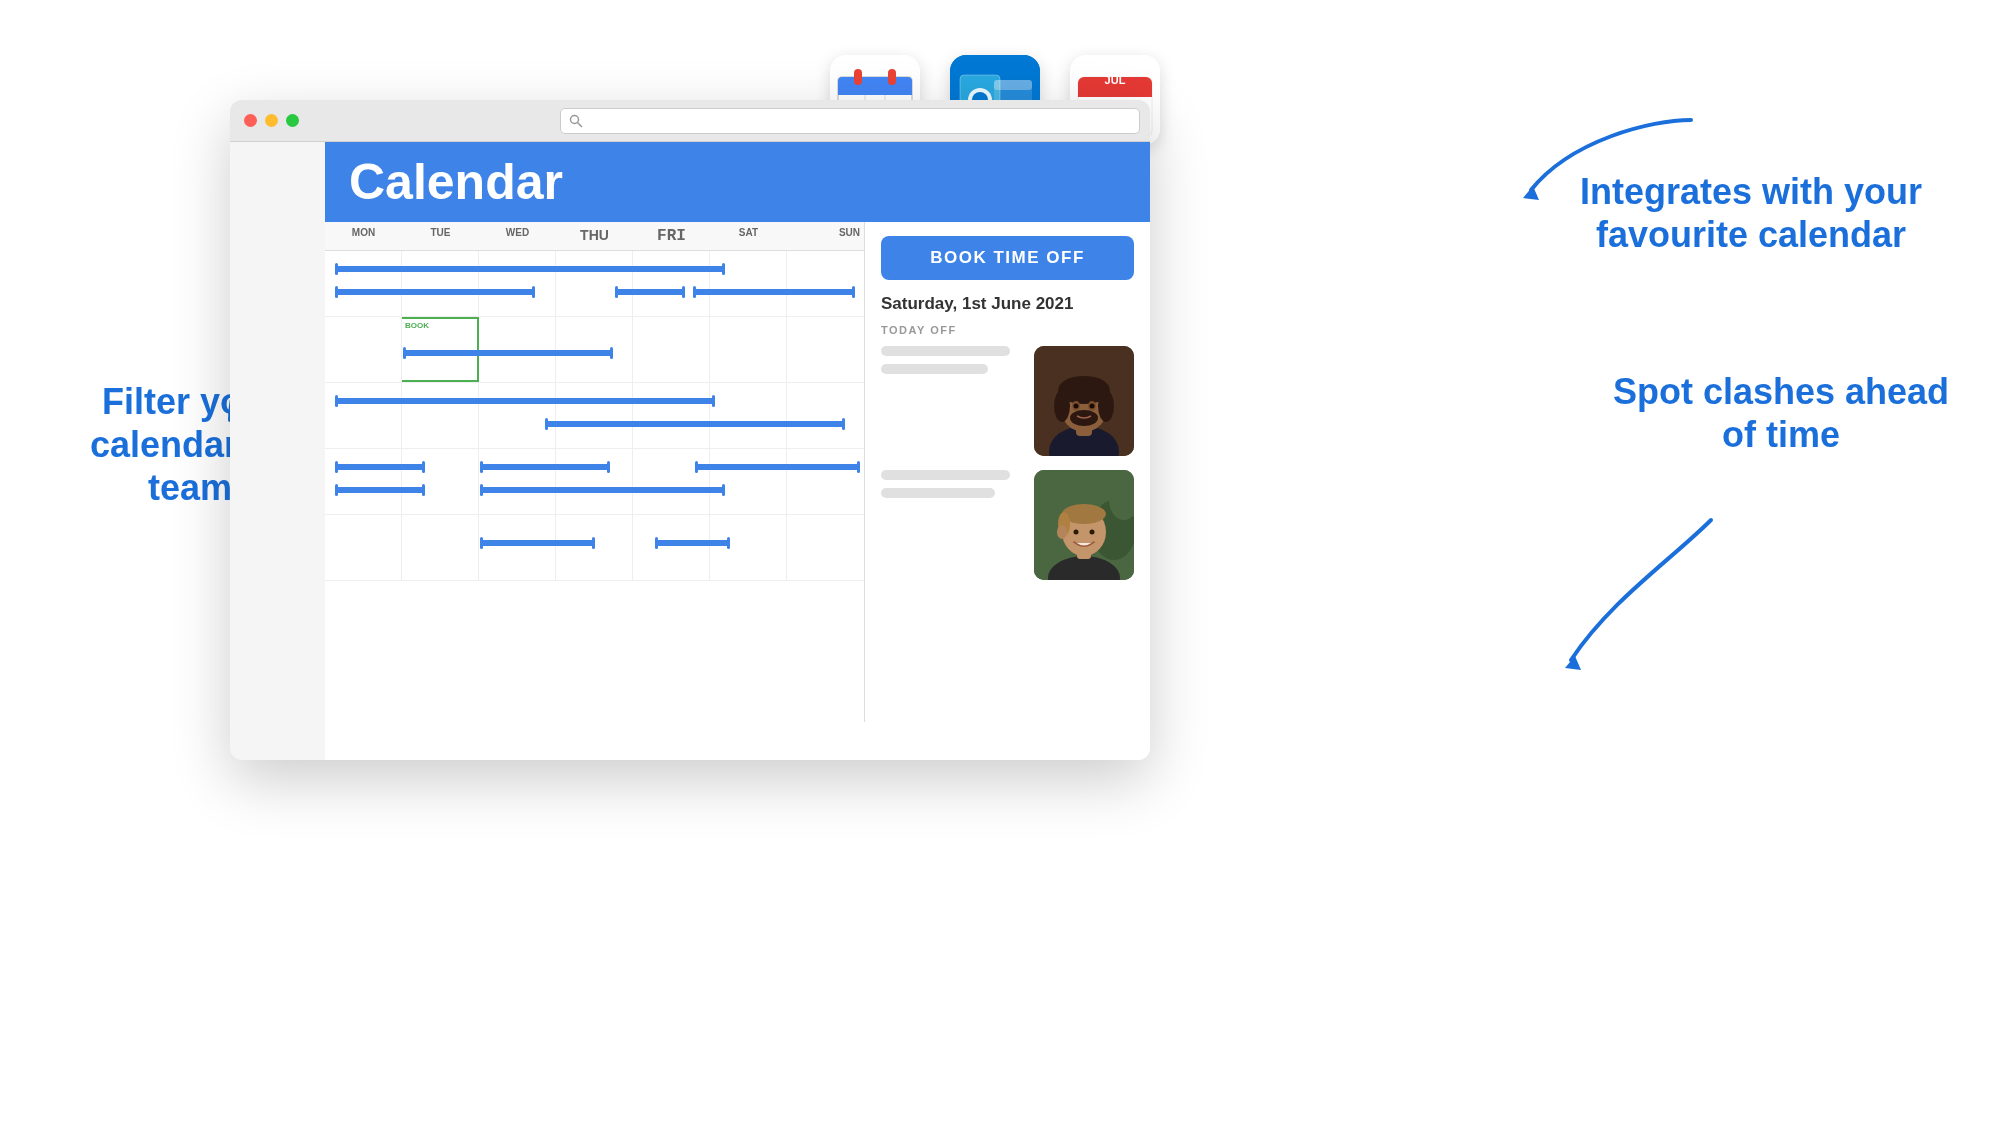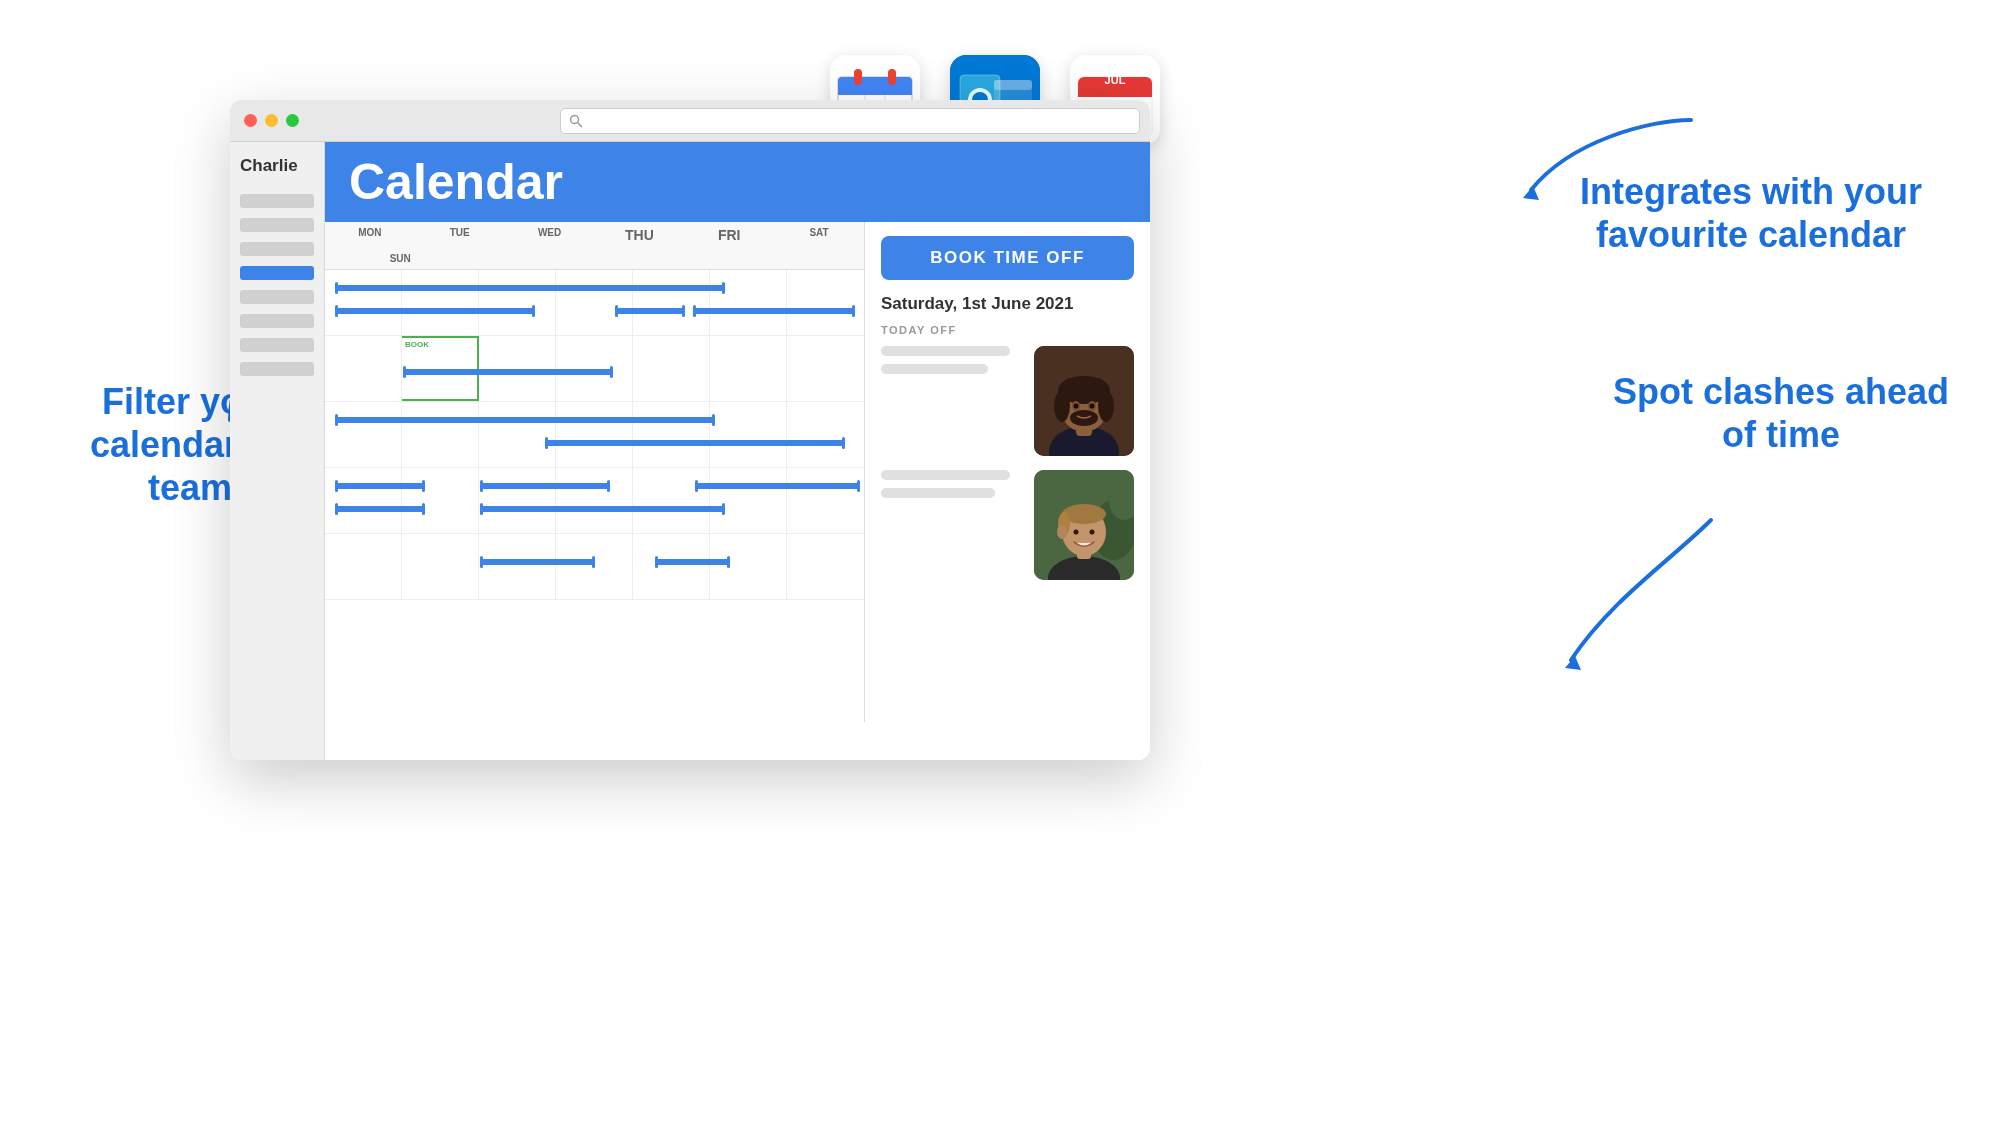--- a/index.html
+++ b/index.html
@@ -174,49 +174,38 @@
     <div class="dot dot-green"></div>
 
     <div style="position:absolute; left:330px; top:8px; width:580px; height:26px; background:white; border:1px solid #ccc; border-radius:5px; display:flex; align-items:center; padding:0 8px;">
       <svg width="14" height="14" viewBox="0 0 14 14">
         <circle cx="5.5" cy="5.5" r="4" stroke="#999" stroke-width="1.5" fill="none"></circle>
         <line x1="8.5" y1="8.5" x2="13" y2="13" stroke="#999" stroke-width="1.5"></line>
       </svg>
     </div>
   </div>
 
-  <div style="position:absolute; left:0; top:42px; width:95px; height:618px; background:#f0f0f0; border-right:1px solid #d8d8d8;">
-    <div style="padding: 14px 10px 8px; font-size:17px; font-weight:700; color:#333;">Charlie</div>
-    <div style="height:14px; background:#d0d0d0; border-radius:3px; margin:10px 10px 0;"></div>
-    <div style="height:14px; background:#d0d0d0; border-radius:3px; margin:10px 10px 0;"></div>
-    <div style="height:14px; background:#d0d0d0; border-radius:3px; margin:10px 10px 0;"></div>
-    <div style="height:14px; background:#3d83e8; border-radius:3px; margin:10px 10px 0;"></div>
-    <div style="height:14px; background:#d0d0d0; border-radius:3px; margin:10px 10px 0;"></div>
-    <div style="height:14px; background:#d0d0d0; border-radius:3px; margin:10px 10px 0;"></div>
-    <div style="height:14px; background:#d0d0d0; border-radius:3px; margin:10px 10px 0;"></div>
-    <div style="height:14px; background:#d0d0d0; border-radius:3px; margin:10px 10px 0;"></div>
-  </div>
 
   <div style="position:absolute; left:95px; top:42px; width:825px; height:618px; background:white; overflow:hidden;">
 
     <div style="background:#3d83e8; height:80px; display:flex; align-items:center; padding:0 24px;">
       <span style="font-size:50px; font-weight:800; color:white;">Calendar</span>
     </div>
 
 
     <div style="display:flex; height:500px;">
 
       <div style="width:540px; border-right:1px solid #ddd; flex-shrink:0;">
 
-        <div style="display:grid; grid-template-columns: repeat(6,1fr); background:#f8f8f8; border-bottom:1px solid #ddd;">
+        <div style="display:grid; grid-template-columns: repeat(7,1fr); background:#f8f8f8; border-bottom:1px solid #ddd;">
           <div style="padding:5px 4px; font-size:10px; font-weight:700; color:#666; text-align:center;">MON</div>
           <div style="padding:5px 4px; font-size:10px; font-weight:700; color:#666; text-align:center;">TUE</div>
           <div style="padding:5px 4px; font-size:10px; font-weight:700; color:#666; text-align:center;">WED</div>
           <div style="padding:5px 4px; font-size:14px; font-weight:700; color:#666; text-align:center;">THU</div>
-          <div style="padding:5px 4px; font-size:14px; font-weight:700; color:#666; text-align:center;">FRI</div>
+          <div style="padding:5px 4px; font-size:16px; font-weight:700; color:#666; text-align:center;font-family:Liberation Mono, monospace;">FRI</div>
           <div style="padding:5px 4px; font-size:10px; font-weight:700; color:#666; text-align:center;">SAT</div>
           <div style="padding:5px 4px; font-size:10px; font-weight:700; color:#666; text-align:right;">SUN</div>
         </div>
 
         <div style="position:relative;">
 
           <div style="height:66px; border-bottom:1px solid #eee; position:relative;">
             <div style="display:grid; grid-template-columns:repeat(7,1fr); height:100%;">
               <div style="border-right:1px solid #eee;"></div>
                 <div style="border-right:1px solid #eee;"></div>

